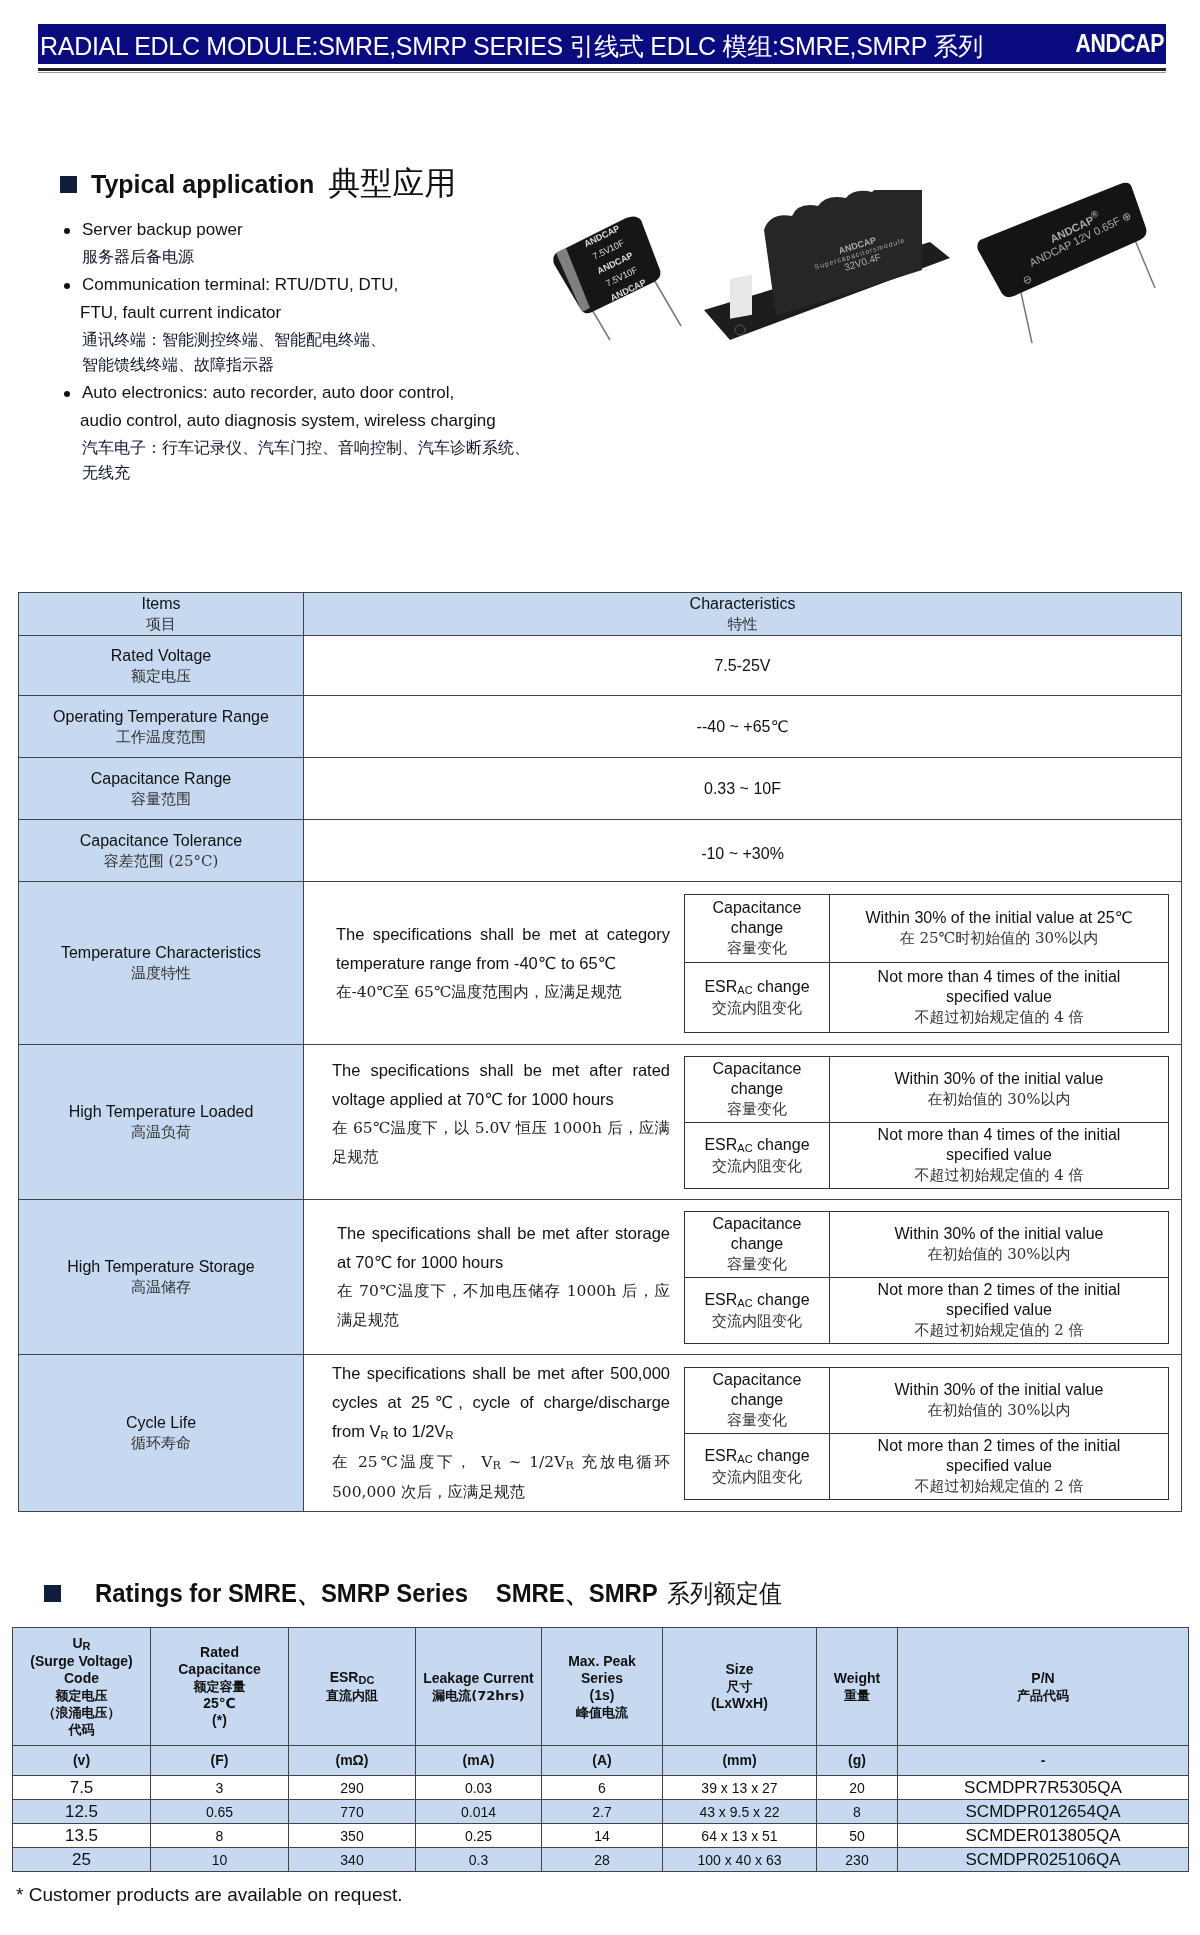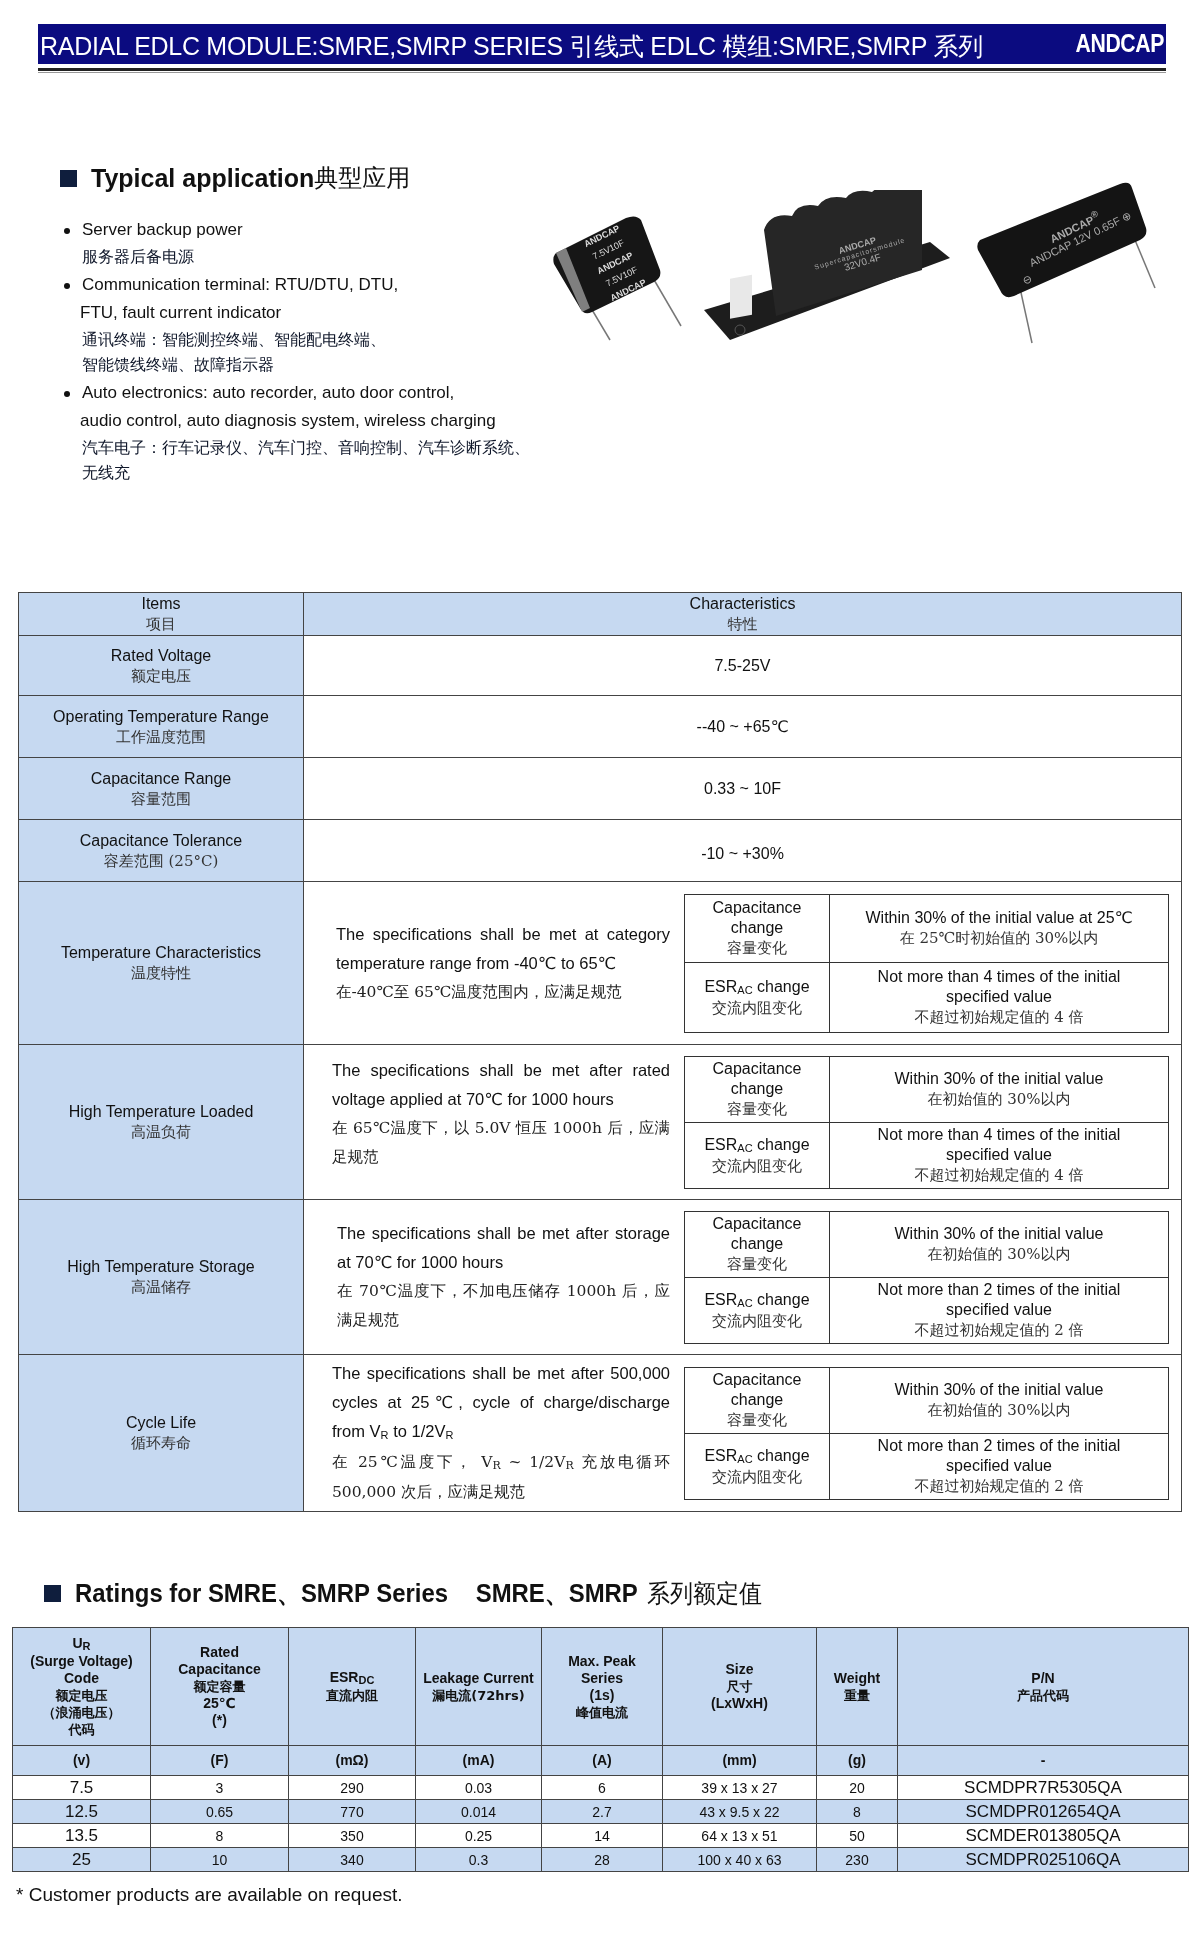--- a/index.html
+++ b/index.html
@@ -10,21 +10,21 @@
   .banner { position: absolute; left: 38px; top: 24px; width: 1128px; height: 40px; background: #0b0b80; }
   .banner-title { position: absolute; left: 2px; top: 6px; color: #fff; font-size: 25px; letter-spacing: -0.3px; white-space: nowrap; }
   .banner-logo { position: absolute; right: 2px; top: 5px; color: #fff; font-size: 25px; font-weight: bold; letter-spacing: -0.5px; transform: scaleX(0.85); transform-origin: right center; }
   .banner-rule { position: absolute; left: 38px; top: 68px; width: 1128px; height: 3px; background: #222; }
   .banner-rule2 { position: absolute; left: 38px; top: 72px; width: 1128px; height: 1px; background: #999; }
 
   
   .sec-head { position: absolute; display: flex; align-items: center; white-space: nowrap; }
   .sec-square { width: 17px; height: 17px; background: #0f1e3d; margin-right: 14px; }
   .sec-text { font-weight: bold; font-size: 25px; color: #111; }
-  .sec-cn { font-family: "DejaVu Serif", serif; font-weight: normal; font-size: 24px; }
+  .sec-cn { font-family: "DejaVu Serif", serif; font-weight: normal; font-size: 32px; margin-left: 14px; }
 
   
   .apps { position: absolute; left: 60px; top: 216px; width: 540px; font-size: 17px; line-height: 28px; }
   .app-item { position: relative; padding-left: 22px; }
   .app-item .bullet { position: absolute; left: 4px; top: 12px; width: 6px; height: 6px; border-radius: 50%; background: #111; }
   .app-line { display: block; white-space: nowrap; }
   .app-cn { display: block; font-family: "DejaVu Serif", serif; font-size: 16px; color: #0f172a; line-height: 25px; white-space: nowrap; }
 
   
   .product { position: absolute; }
@@ -327,21 +327,21 @@
                   </td>
           </tr>
         </tbody>
             </table>
       </div>
     </td>
   </tr>
 </tbody>
   </table>
 
-<div class="sec-head" style="left:44px; top:1576px;">
+<div class="sec-head" style="left:44px; top:1576px;gap:20px;">
   <span class="sec-square"></span>
   <span class="sec-text" style="font-size:26px; transform:scaleX(0.92); transform-origin:left center; display:inline-block;">
     <span>Ratings for SMRE、SMRP Series</span><span style="margin-left:30px;">SMRE、SMRP</span><span class="sec-cn" style="font-size:25px; margin-left:10px;">系列额定值</span>
   </span>
 </div>
 
 <table class="ratings">
   <colgroup>
     <col style="width:138px">
       <col style="width:138px">

